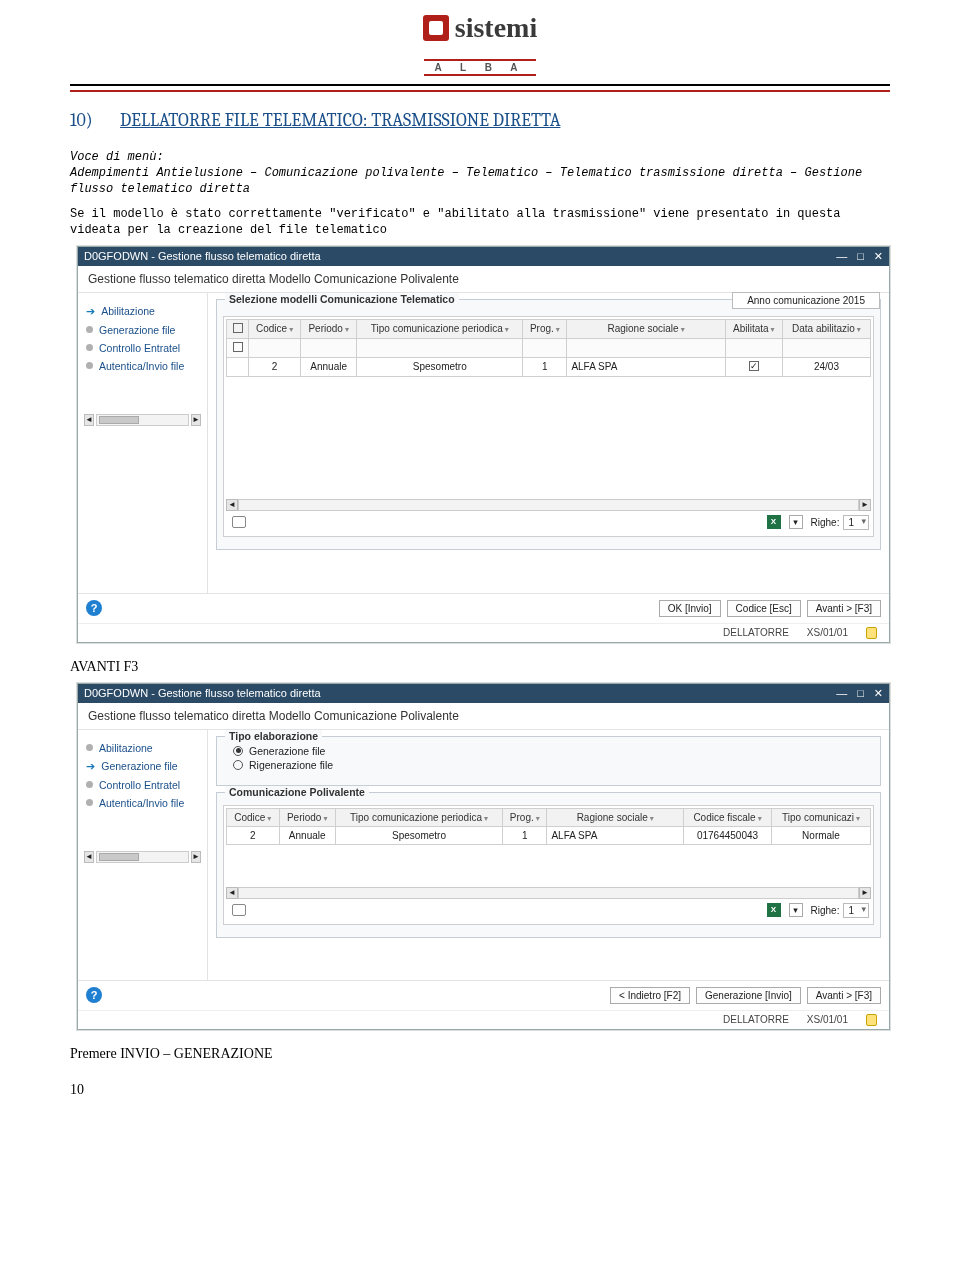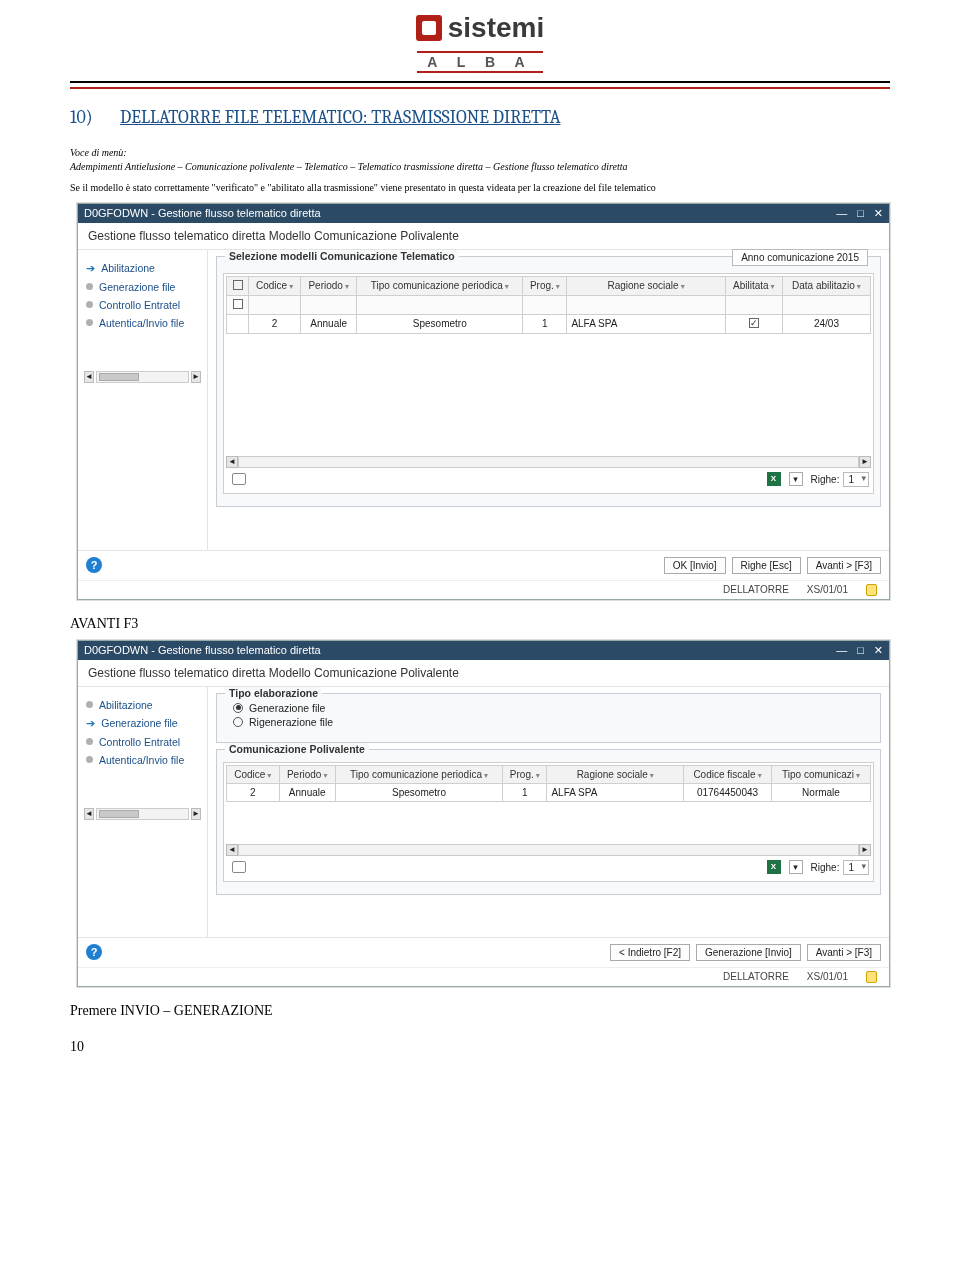--- a/index.html
+++ b/index.html
@@ -6,34 +6,34 @@
   body {
     font-family: "Times New Roman", serif;
     background: #fff;
     width: 960px;
     padding: 0 70px 30px 70px;
     color: #000;
   }
   .logo-area { text-align: center; padding: 12px 0 4px 0; }
   .logo-sistemi {
     display: inline-flex; align-items: center; gap: 6px;
-    font-family: Liberation Sans, sans-serif; font-weight: bold; font-size: 28px;
+    font-family: Liberation Serif, serif; font-weight: bold; font-size: 28px;
     color: #3a3a3a;
   }
   .logo-box { width: 26px; height: 26px; background: #b02018; border-radius: 3px; position: relative; }
   .logo-box::after { content:""; position:absolute; left:6px; top:6px; width:14px; height:14px; background:#fff; border-radius:2px; }
-  .logo-alba { margin-top: 6px; font-family: Arial, sans-serif; font-weight: bold; letter-spacing: 8px; font-size: 14px; color: #555; border-top:2px solid #b02018; border-bottom:2px solid #b02018; padding: 1px 10px; display:inline-block; }
+  .logo-alba { margin-top: 14px; font-family: Arial, sans-serif; font-weight: bold; letter-spacing: 8px; font-size: 10px; color: #555; border-top:2px solid #b02018; border-bottom:2px solid #b02018; padding: 1px 10px; display:inline-block; }
   .rule-dark { border: none; border-top: 2px solid #000; margin: 4px 0; }
   .rule-red  { border: none; border-top: 2px solid #b02018; margin: 2px 0 18px 0; }
 
   .section-title { font-family: Cambria, Georgia, serif; font-size: 18px; color: #1a4f8a; margin: 10px 0 18px 0; }
   .section-title .num { display:inline-block; width:46px; }
   .section-title .lbl { text-decoration: underline; }
 
-  .body-text { font-family: Liberation Serif, serif; font-size: 10px; line-height: 1.35; margin-bottom: 8px; }
+  .body-text { font-family: Liberation Mono, monospace; font-size: 12px; line-height: 1.35; margin-bottom: 8px; }
   .body-text i { font-style: italic; }
 
   .caption { font-family: "Times New Roman", serif; font-size: 14px; margin: 16px 0 8px 0; }
   .page-num { text-align: left; font-size: 14px; margin-top: 20px; }
 
   
   .app-window {
     border: 1px solid #9aa; background:#fff; font-family: "Segoe UI", Arial, sans-serif;
     font-size: 10.5px; color:#222; margin: 6px 0 10px 7px; box-shadow: 0 0 0 1px #ddd;
   }
@@ -48,21 +48,21 @@
   .side-item .dot { width:7px; height:7px; background:#b0b0b0; border-radius:50%; flex:0 0 auto; }
   .side-item .arrow { color:#1779ba; font-size:11px; }
   .side-scroll { display:flex; gap:2px; margin-top:40px; align-items:center; }
   .side-scroll .btn { width:10px; height:12px; background:#e6e6e6; border:1px solid #bbb; font-size:8px; text-align:center; line-height:10px; }
   .side-scroll .track { flex:1; height:12px; background:#f3f3f3; border:1px solid #ccc; position:relative; }
   .side-scroll .thumb { position:absolute; left:2px; top:1px; width:40px; height:8px; background:#c9c9c9; border:1px solid #aaa; }
 
   .main { flex:1; padding:6px 8px 4px 8px; position:relative; }
   .groupbox { border:1px solid #c7cdd4; background:#f7f9fb; padding:6px 6px 12px 6px; margin-bottom:6px; position:relative; }
   .group-lbl { position:absolute; top:-7px; left:8px; background:#f7f9fb; padding:0 4px; font-weight:bold; font-size:10.5px; color:#333; }
-  .anno-box { position:absolute; right:12px; top:-8px; background:#fff; border:1px solid #bbb; padding:2px 8px; font-size:10px; }
+  .anno-box { position:absolute; right:0; top:-8px; background:#fff; border:1px solid #bbb; padding:2px 14px; font-size:10px; }
   .radio-row { display:flex; align-items:center; gap:6px; margin:2px 0 2px 10px; }
   .radio { width:10px; height:10px; border-radius:50%; border:1px solid #555; display:inline-flex; align-items:center; justify-content:center; }
   .radio.sel::after { content:""; width:5px; height:5px; background:#333; border-radius:50%; }
 
   table.grid { width:100%; border-collapse:collapse; font-size:10px; }
   table.grid th, table.grid td { border:1px solid #cfcfcf; padding:3px 4px; text-align:center; white-space:nowrap; }
   table.grid th { background:#f2f2f2; font-weight:normal; color:#333; }
   table.grid th .drop { font-size:8px; color:#888; margin-left:2px; }
   .filter-row td { background:#fbfbfb; height:16px; }
   .chk { display:inline-block; width:10px; height:10px; border:1px solid #666; }
@@ -210,21 +210,21 @@
               </div>
         </div>
         </div>
       </div>
     </div>
   </div>
   <div class="footer-bar">
     <div class="help">?</div>
     <div class="spacer"></div>
     <div class="btn">OK [Invio]</div>
-    <div class="btn">Righe [Esc]</div>
+    <div class="btn">Codice [Esc]</div>
     <div class="btn">Avanti &gt; [F3]</div>
   </div>
   <div class="statusbar">
     <span>DELLATORRE</span>
     <span>XS/01/01</span>
     <span class="lock"></span>
   </div>
 </div>
 
 <p class="caption">AVANTI F3</p>

